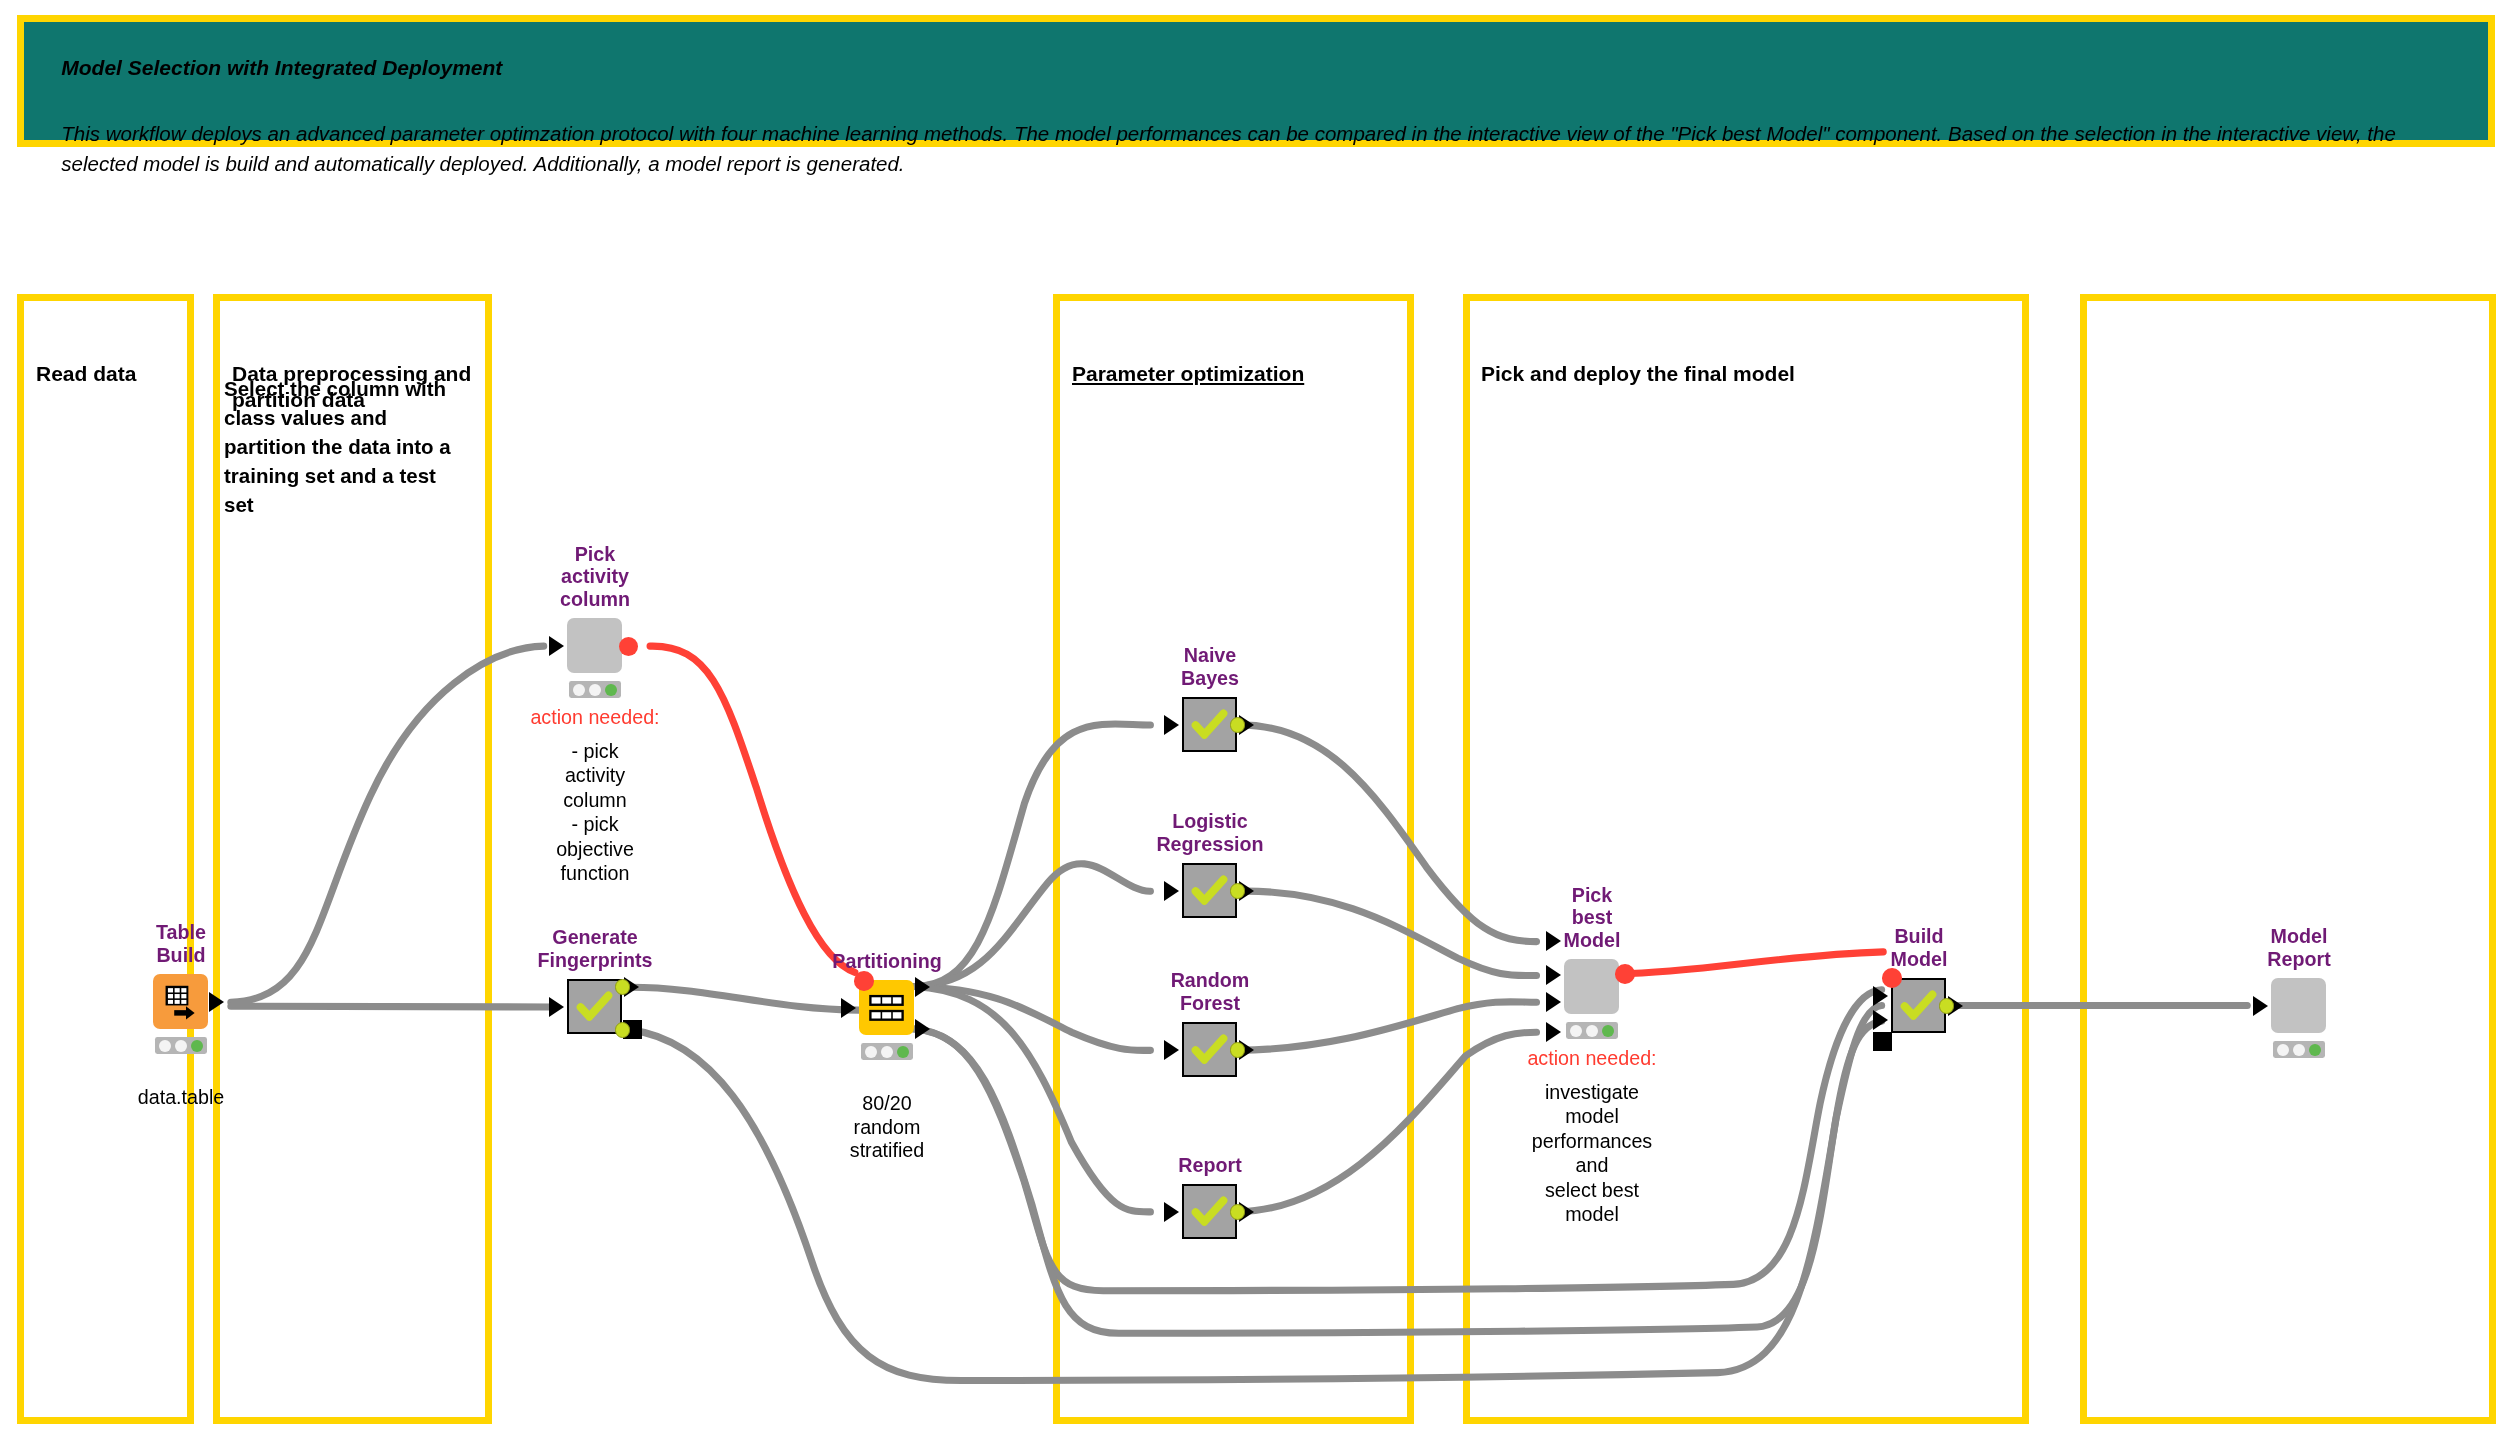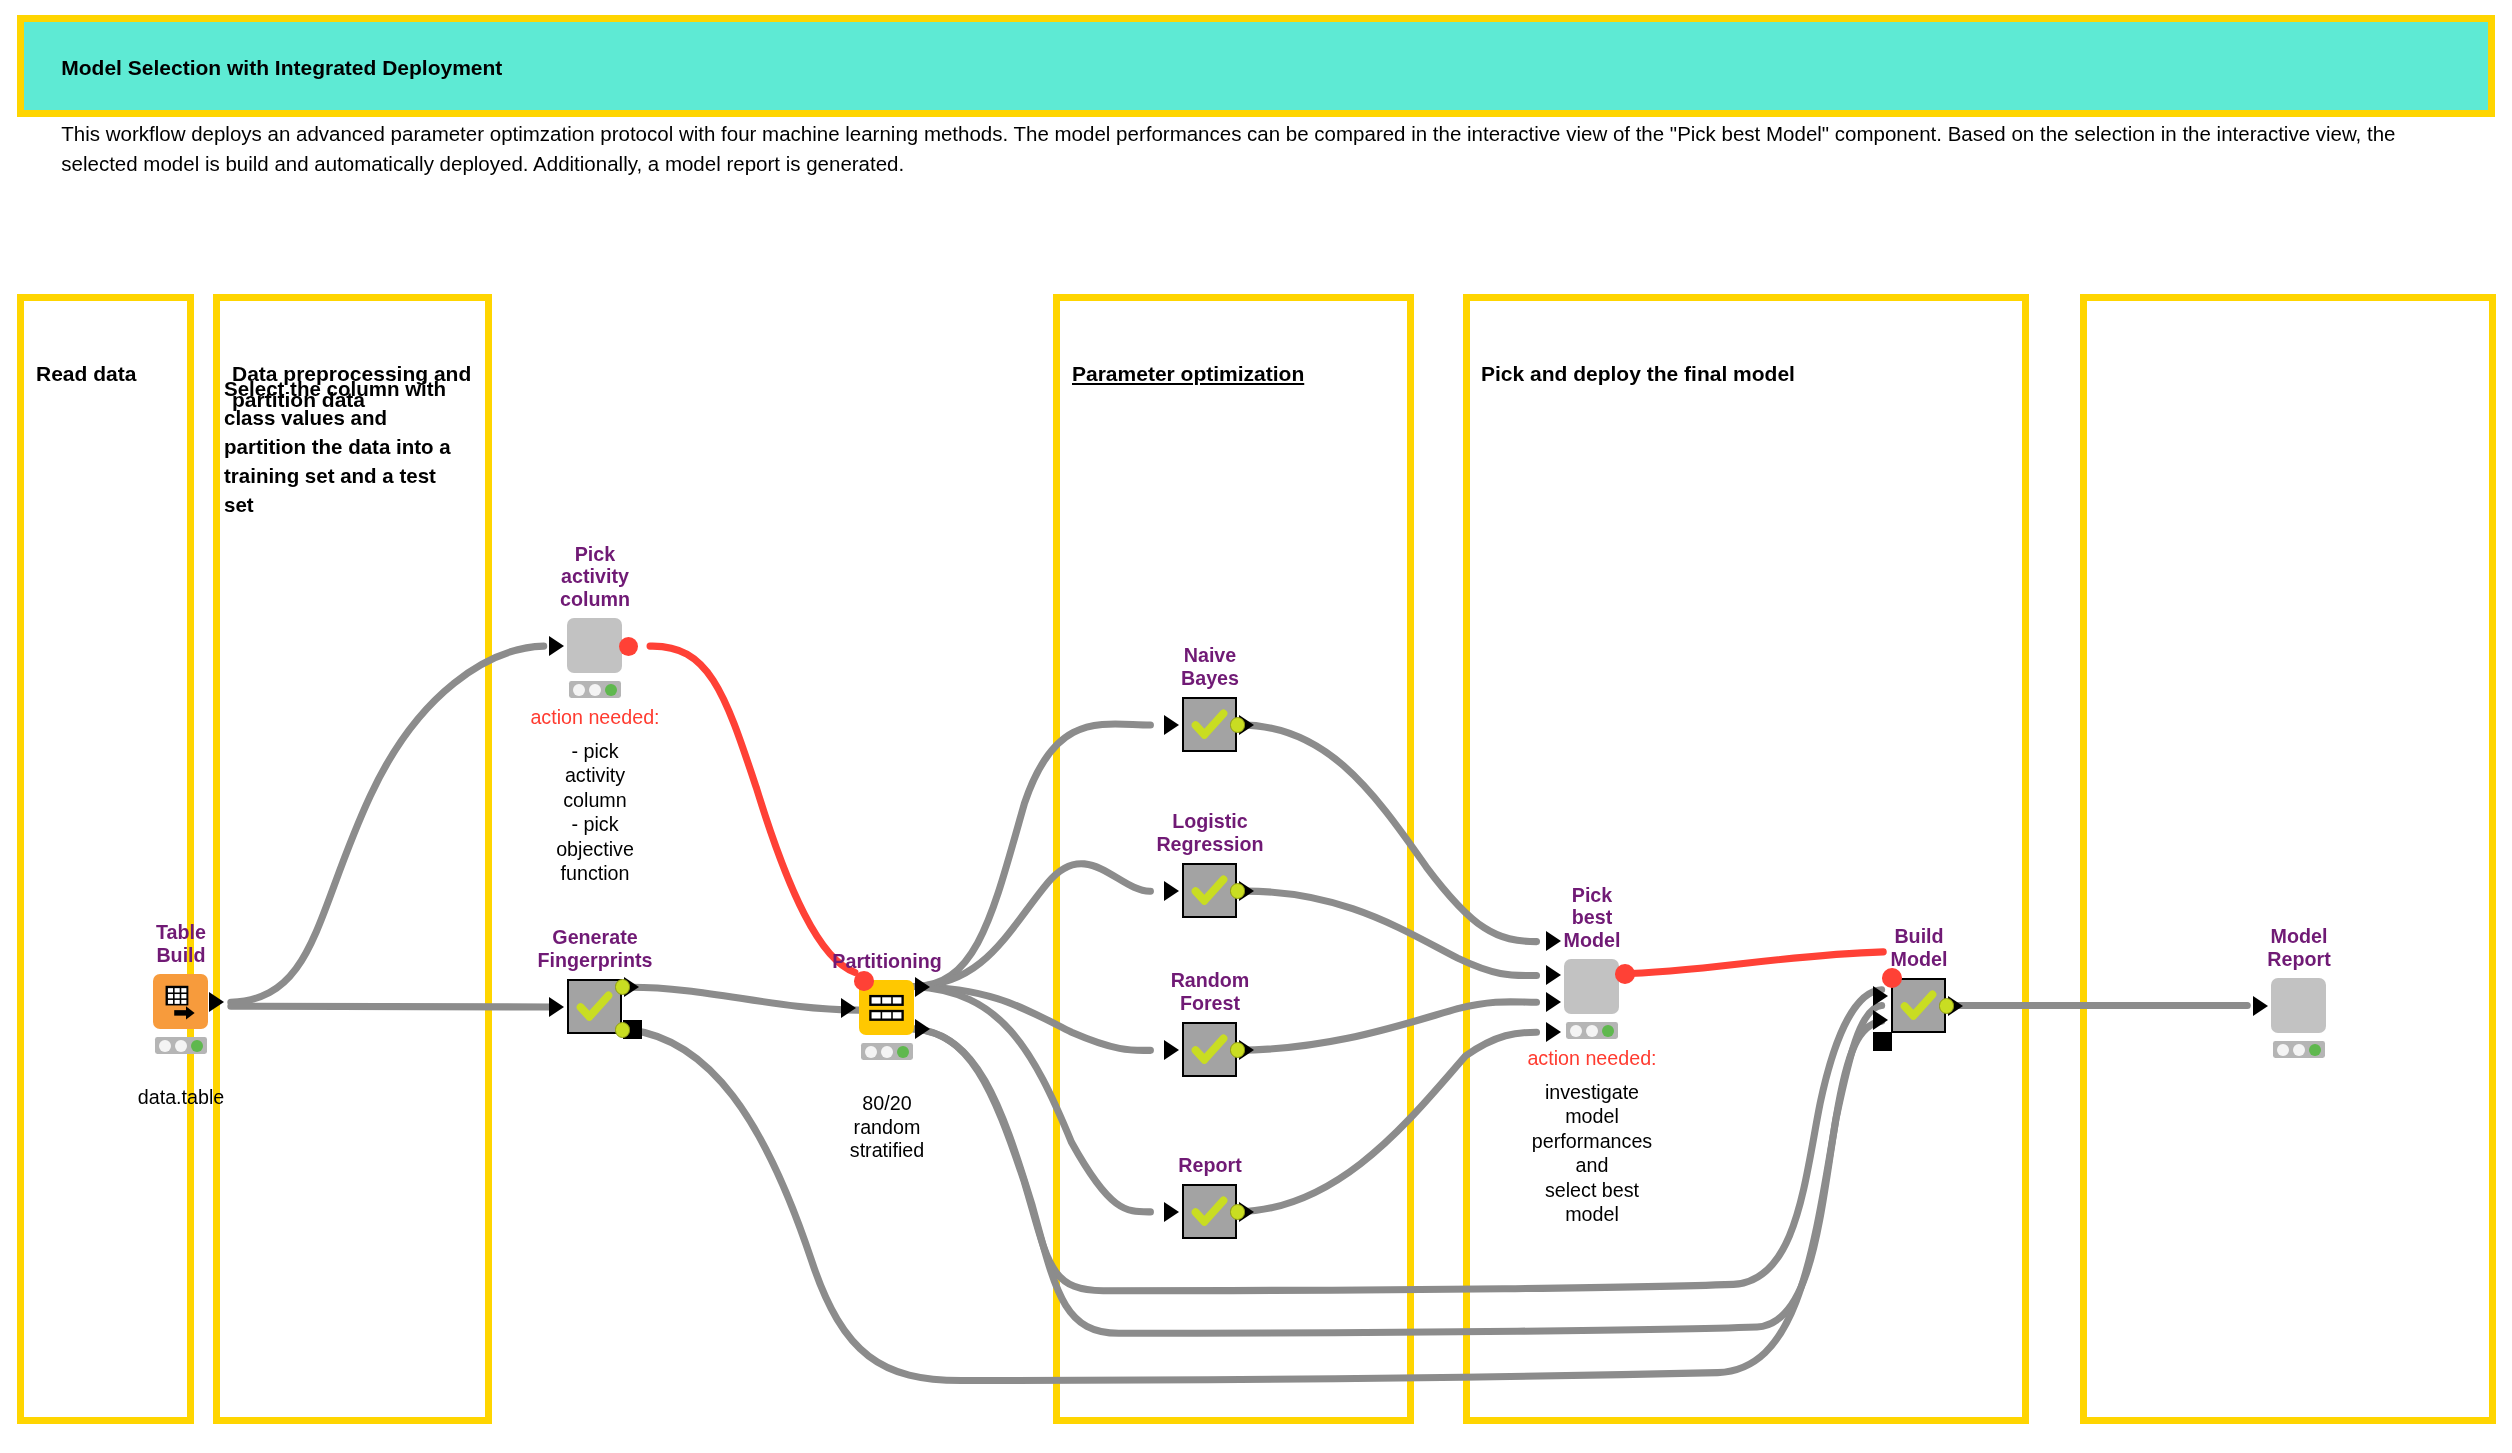--- a/index.html
+++ b/index.html
@@ -37,23 +37,24 @@
     font-size: 20.5px;
     color: #000;
     line-height: 1.42;
     white-space: pre-line;
   }
 
   
   #header-box {
     position: absolute;
     left: 17.3px; top: 15px;
-    width: 2478px; height: 102px;
+    width: 2478px; height: 132px;
     border: 7px solid #FFD500;
-    background: #5eead4;
+    background: #0f766e;
+    font-style: italic;
   }
   #header-title {
     position: absolute;
     left: 37px; top: 34px;
     font-size: 21px; font-weight: bold; color: #000;
   }
   #header-desc {
     position: absolute;
     left: 37px; top: 97px;
     width: 2411px;

